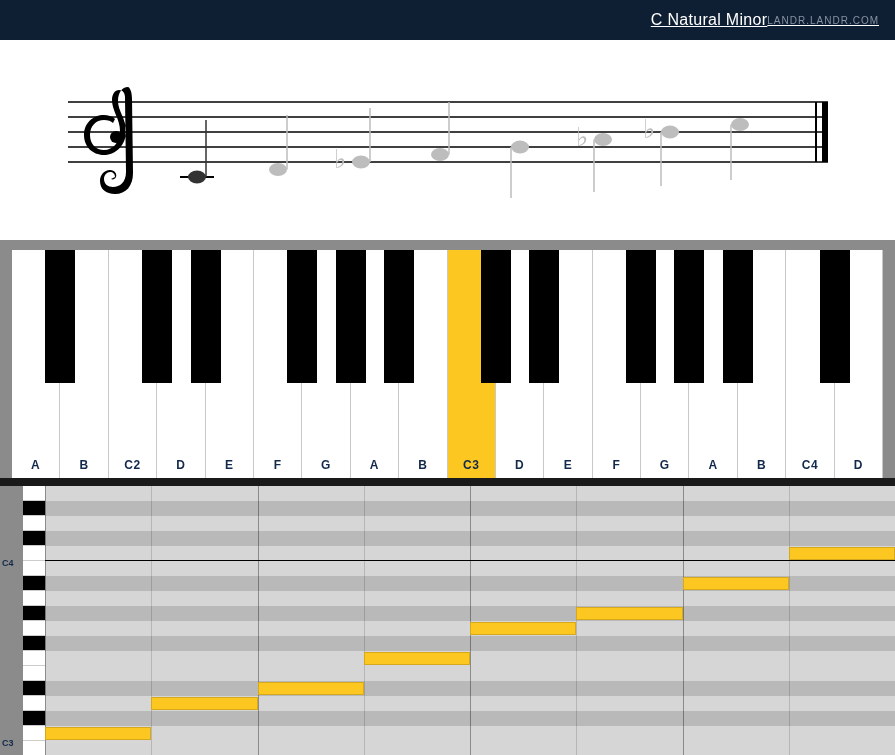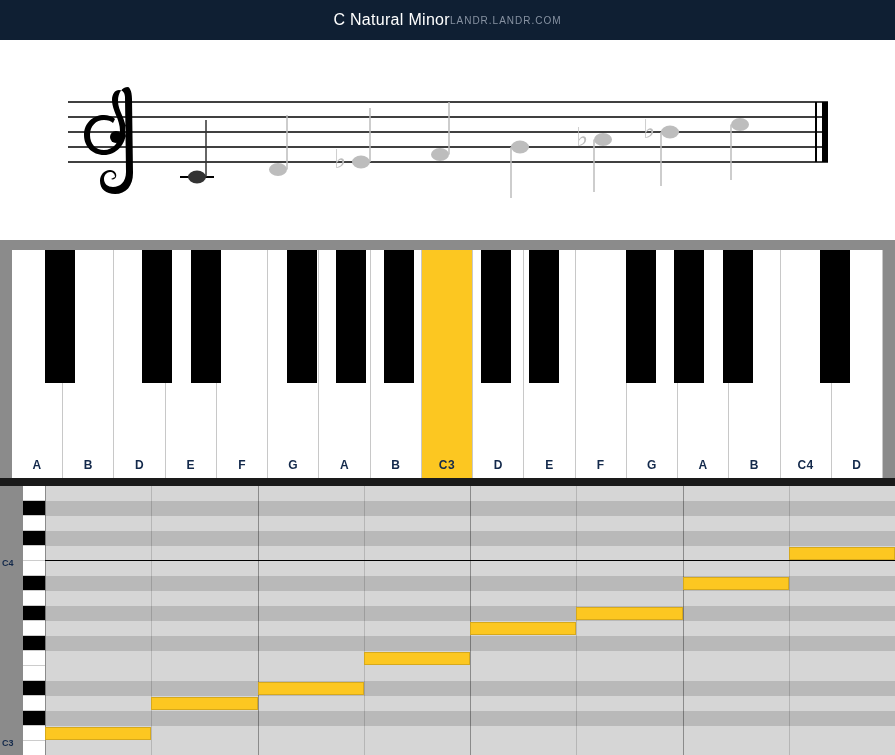--- a/index.html
+++ b/index.html
@@ -1,19 +1,19 @@
 <!DOCTYPE html>
 <html><head>
 <meta charset="utf-8">
 <style>
   * { margin: 0; padding: 0; box-sizing: border-box; }
   body { font-family: -apple-system, BlinkMacSystemFont, "Segoe UI", Arial, sans-serif; background: #fff; width: 895px; }
 
   
-  .header { background: #0f1f33; color: #fff; display: flex; justify-content: center; align-items: center; padding: 11px 16px; }
+  .header { background: #0f1f33; color: #fff; display: flex; justify-content: flex-end; align-items: center; padding: 11px 16px; text-decoration: underline; }
   .header .title { font-size: 16px; font-weight: 500; letter-spacing: 0.3px; }
   .header .source { font-size: 10px; letter-spacing: 1px; color: #8792a2; }
 
   
   .staff-panel { background: #fff; padding: 40px 65px 30px 65px; }
   .staff-wrap { position: relative; width: 760px; height: 130px; margin: 0 auto; }
 
   
   .kbd-panel { background: #8b8b8b; padding: 10px 12px 0 12px; }
   .keyboard { position: relative; height: 228px; background: #fff; display: flex; }
@@ -105,20 +105,23 @@
   </div>
 </div>
 
 <div class="kbd-panel">
   <div class="keyboard" id="keyboard">
       <div class="white-key">
         <div class="lbl">A</div>
       </div>
       <div class="white-key">
         <div class="lbl">B</div>
+      </div>
+      <div class="white-key">
+        <div class="lbl">C2</div>
       </div>
       <div class="white-key">
         <div class="lbl">D</div>
       </div>
       <div class="white-key">
         <div class="lbl">E</div>
       </div>
       <div class="white-key">
         <div class="lbl">F</div>
       </div>

